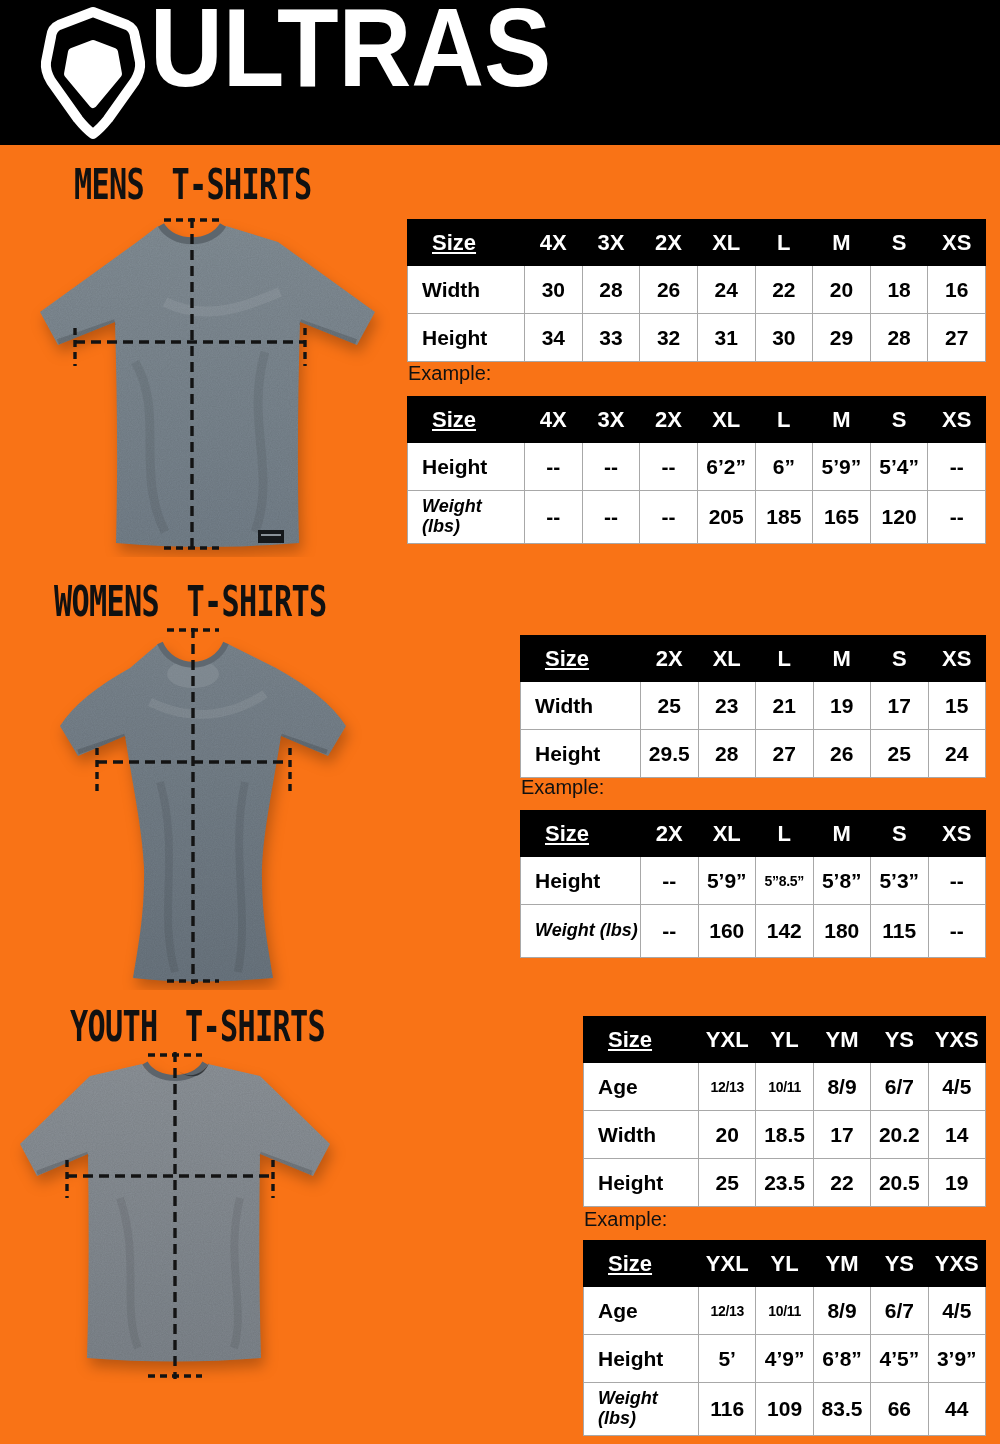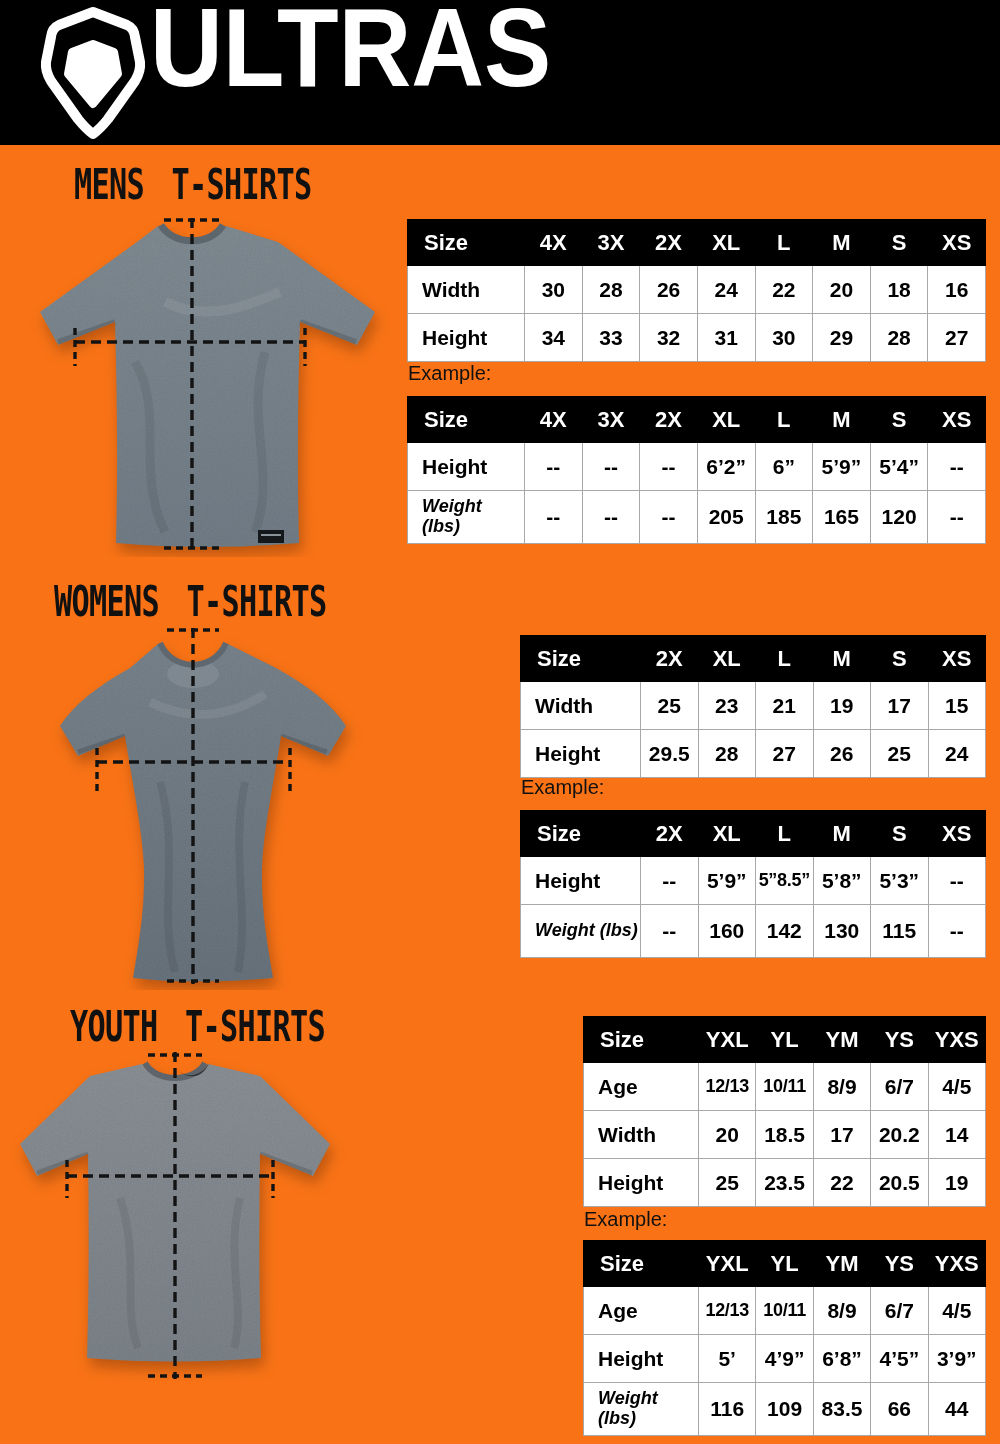--- a/index.html
+++ b/index.html
@@ -31,25 +31,25 @@
   .t-mens1{left:407px;top:219px;width:579px;}
   .t-mens2{left:407px;top:396px;width:579px;}
   .t-womens1{left:520px;top:635px;width:466px;}
   .t-womens2{left:520px;top:810px;width:466px;}
   .t-youth1{left:583px;top:1016px;width:403px;}
   .t-youth2{left:583px;top:1240px;width:403px;}
 
   table.size-table{width:100%;border-collapse:collapse;table-layout:fixed;background:#fff;}
   .size-table th,.size-table td{border:1px solid #a8a8a8;font-weight:bold;color:#000;}
   .size-table thead th{background:#000;color:#fff;border-color:#000;height:43px;font-size:22px;}
-  .size-table thead th.h-label{text-align:left;padding-left:16px;}
+  .size-table thead th.h-label{text-align:left;padding-left:24px;text-decoration:underline;}
   .size-table tbody th{text-align:left;padding-left:14px;font-size:21px;height:45px;}
   .size-table tbody th.label-small{font-size:18px;line-height:1.1;font-style:italic;}
   .size-table tbody td{text-align:center;font-size:21px;height:45px;}
-  .size-table tbody td.val-small{font-size:18px;letter-spacing:-.3px;}
+  .size-table tbody td.val-small{font-size:14px;letter-spacing:-.3px;}
   .size-table tbody tr.tall th,.size-table tbody tr.tall td{height:50px;}
 
   
   .shirt{position:absolute;}
   .s-mens{left:15px;top:212px;}
   .s-womens{left:40px;top:622px;}
   .s-youth{left:10px;top:1048px;}
   .shirt-group{filter:drop-shadow(3px 8px 7px rgba(0,0,0,.25));}
   .dash{stroke:#131313;stroke-width:3.4;fill:none;}
 </style>
@@ -362,21 +362,21 @@
             <td class="val-small">5”8.5”</td>
             <td>5’8”</td>
             <td>5’3”</td>
             <td>--</td>
           </tr>
           <tr class="tall">
             <th class="label-small">Weight (lbs)</th>
             <td>--</td>
             <td>160</td>
             <td>142</td>
-            <td>130</td>
+            <td>180</td>
             <td>115</td>
             <td>--</td>
           </tr>
         </tbody>
       </table>
     </div>
 
   <div class="tbl t-youth1">
       <table class="size-table">
         <colgroup>

